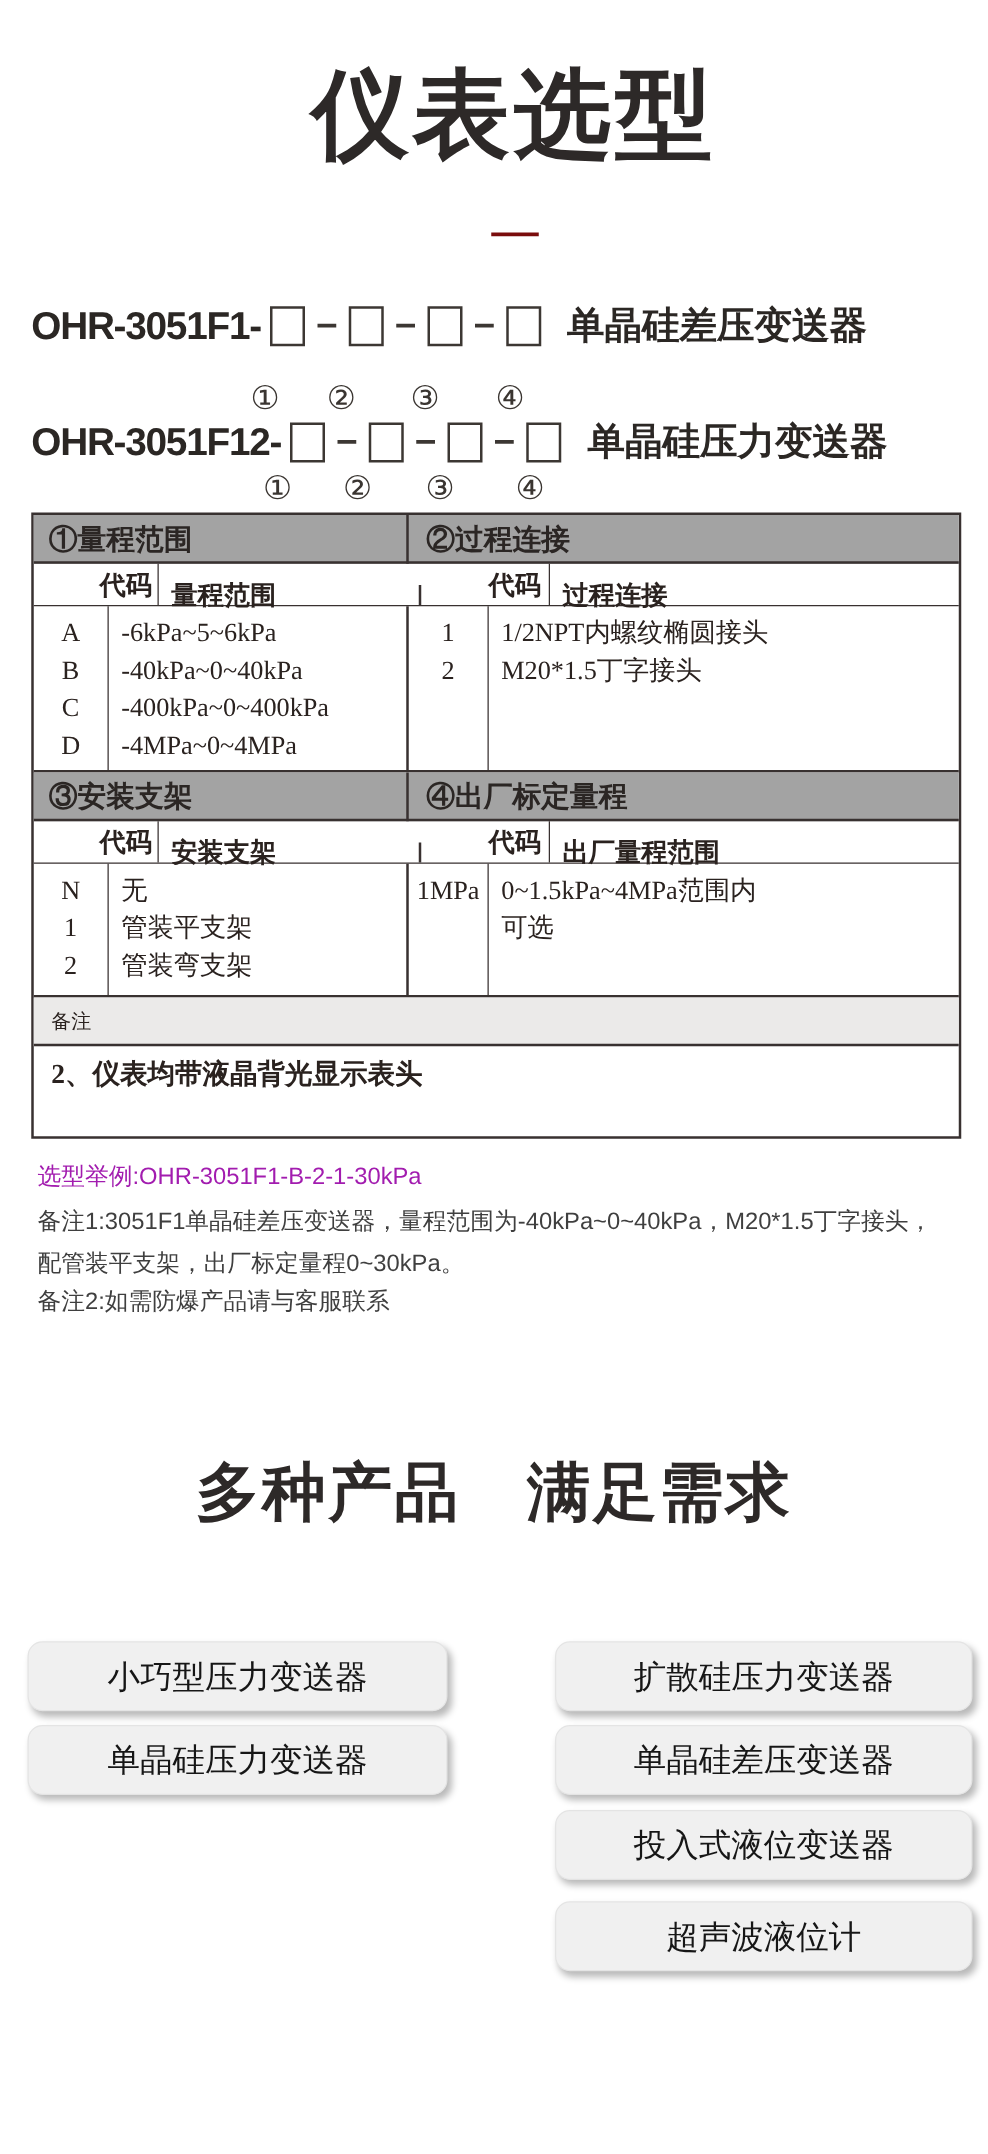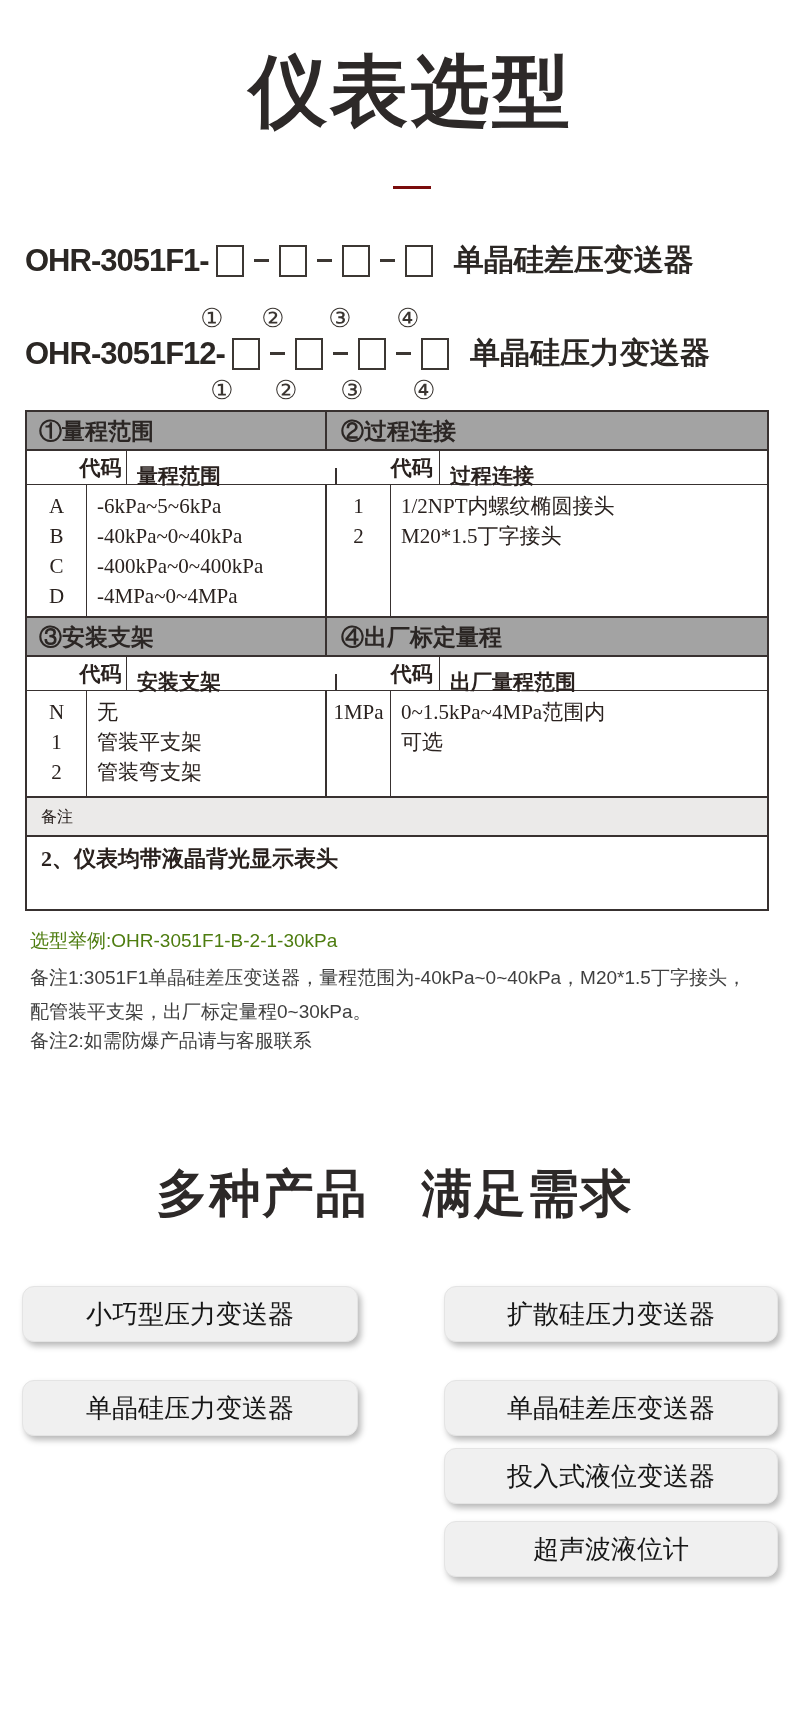--- a/index.html
+++ b/index.html
@@ -47,35 +47,35 @@
   .clabel2{width:376px;padding-left:10px;}
   .cell.ccode,.cell.ccode2{justify-content:center;padding-top:0;margin-left:48px;}
   .cell.clabel,.cell.clabel2{padding-top:0;margin-top:17px;}
   .s1data{height:133px;border-bottom:2px solid #383130;}
   .s2data{height:107px;border-bottom:2px solid #383130;}
   .notes-head{height:39px;background:#ebeae9;border-bottom:2px solid #383130;}
   .notes-body{height:72px;padding:6px 0 0 14px;box-sizing:border-box;}
   .notes-body .nline{line-height:31px;font-size:22px;font-weight:600;}
 
   
-  .example-line{position:absolute;left:30px;top:928px;font-size:19px;color:#4d7c0f;}
+  .example-line{position:absolute;left:30px;top:928px;font-size:19px;color:#a21caf;}
   .note1-line{position:absolute;left:30px;top:961px;width:722px;font-size:19px;
               line-height:34px;color:#3f3f3f;}
   .note2-line{position:absolute;left:30px;top:1028px;font-size:19px;color:#3f3f3f;}
 
   
   .products-heading{position:absolute;top:1160px;left:0;width:790px;text-align:center;
                     font-size:51px;font-weight:900;letter-spacing:2px;color:#2d2928;}
   .btn{position:absolute;height:56px;background:#f0f0f0;border:1px solid #e4e4e4;
        border-radius:12px;box-shadow:3px 4px 6px rgba(0,0,0,0.28);
        display:flex;align-items:center;justify-content:center;
        font-size:26px;color:#161616;box-sizing:border-box;cursor:pointer;}
   .btn.colL{left:22px;width:336px;}
   .btn.colR{left:444px;width:334px;}
-  .row0{top:1286px;} .row1{top:1380px;} .row2{top:1448px;} .row3{top:1521px;}
+  .row0{top:1313px;} .row1{top:1380px;} .row2{top:1448px;} .row3{top:1521px;}
 </style>
 </head>
 <body>
 
 <div class="page">
 
   <div class="main-title">仪表选型</div>
   <div class="red-divider"></div>
 
   <div class="model-line l1">

